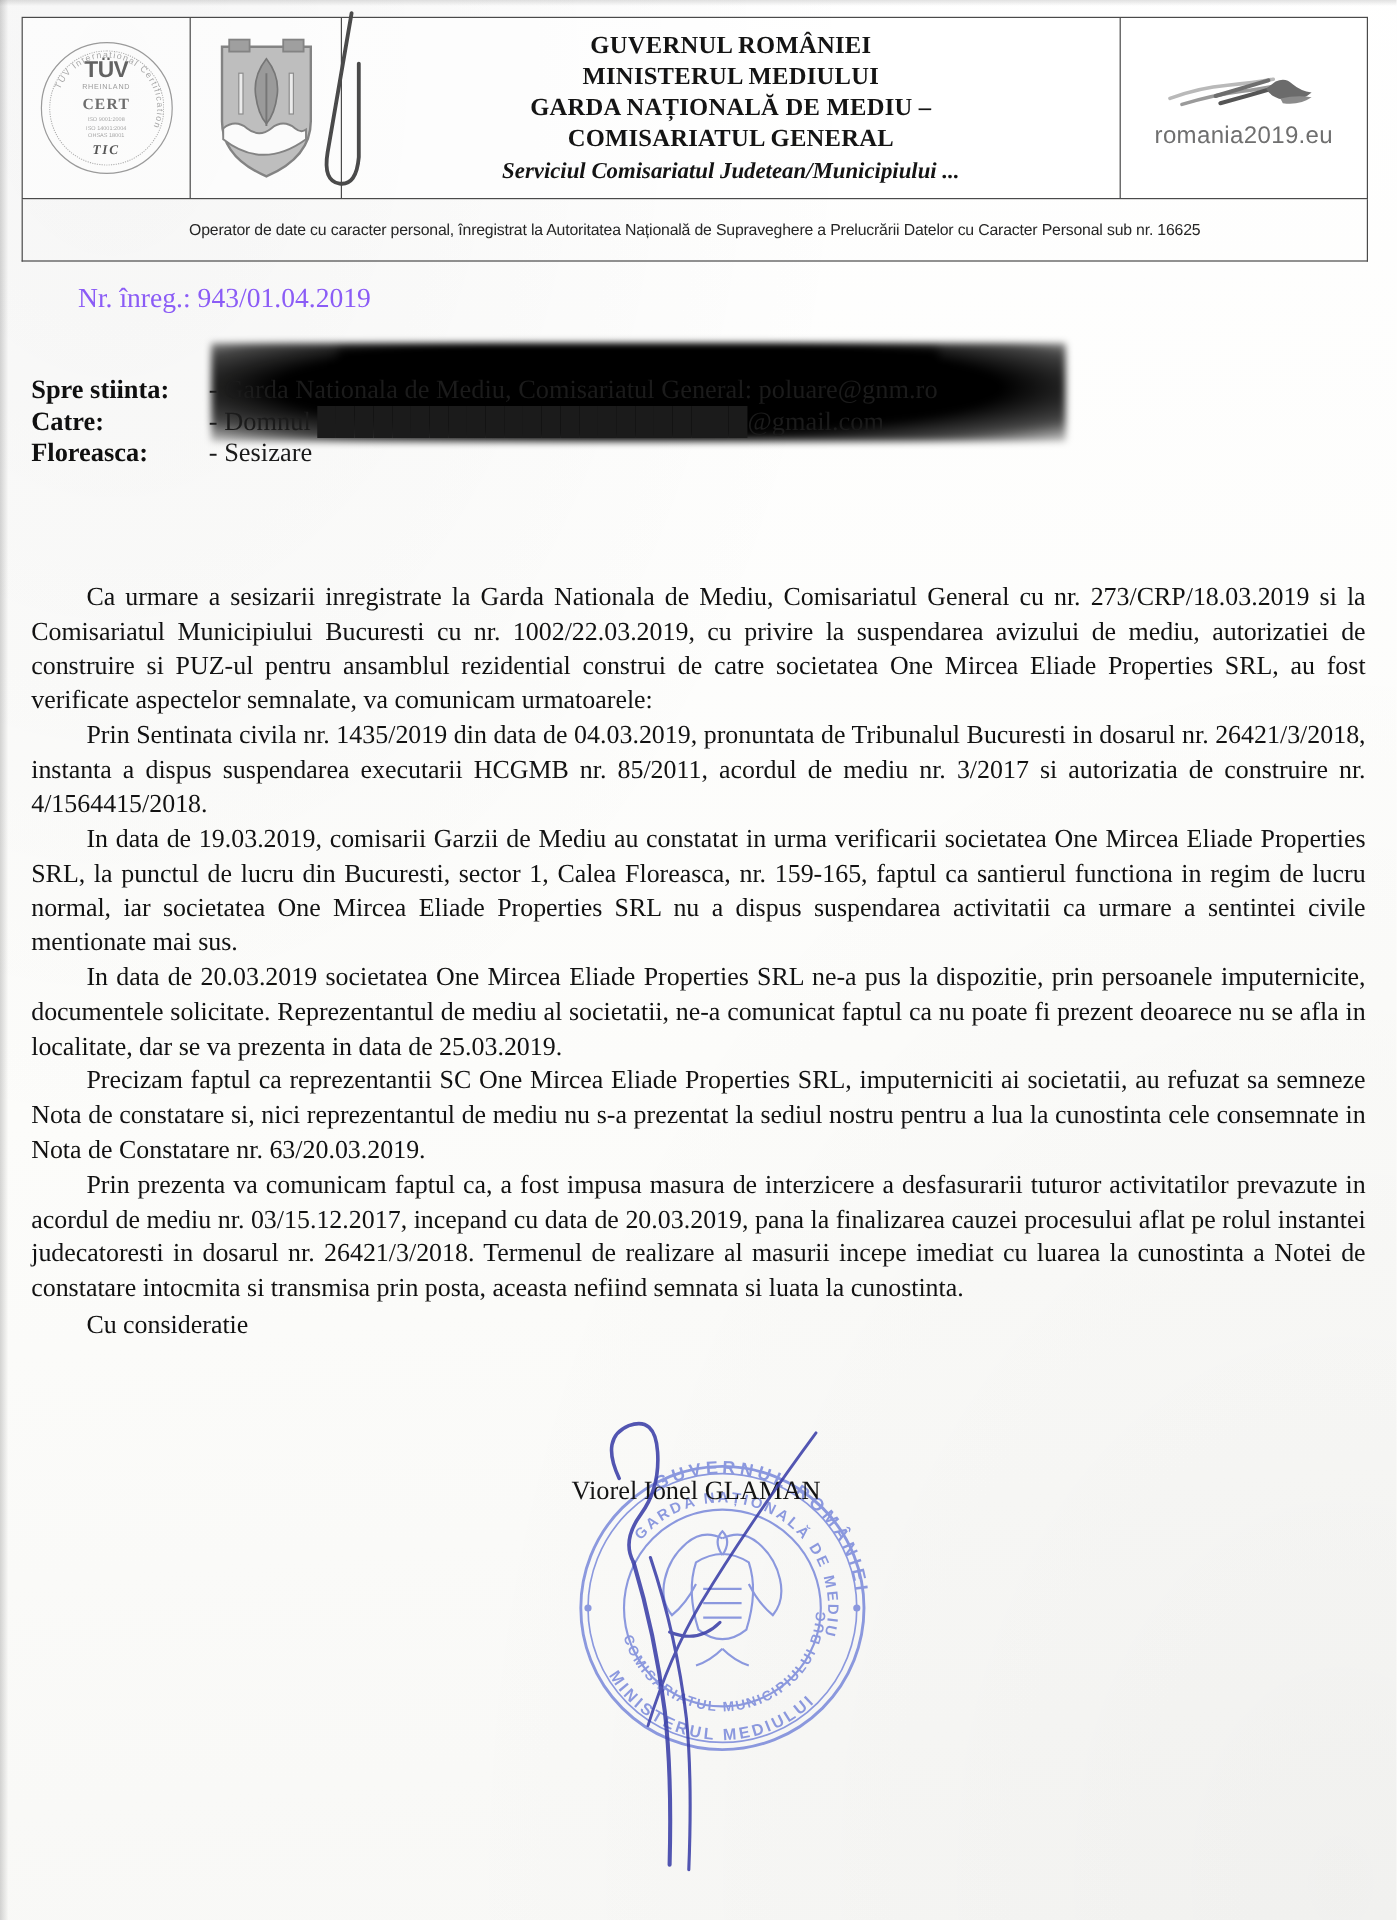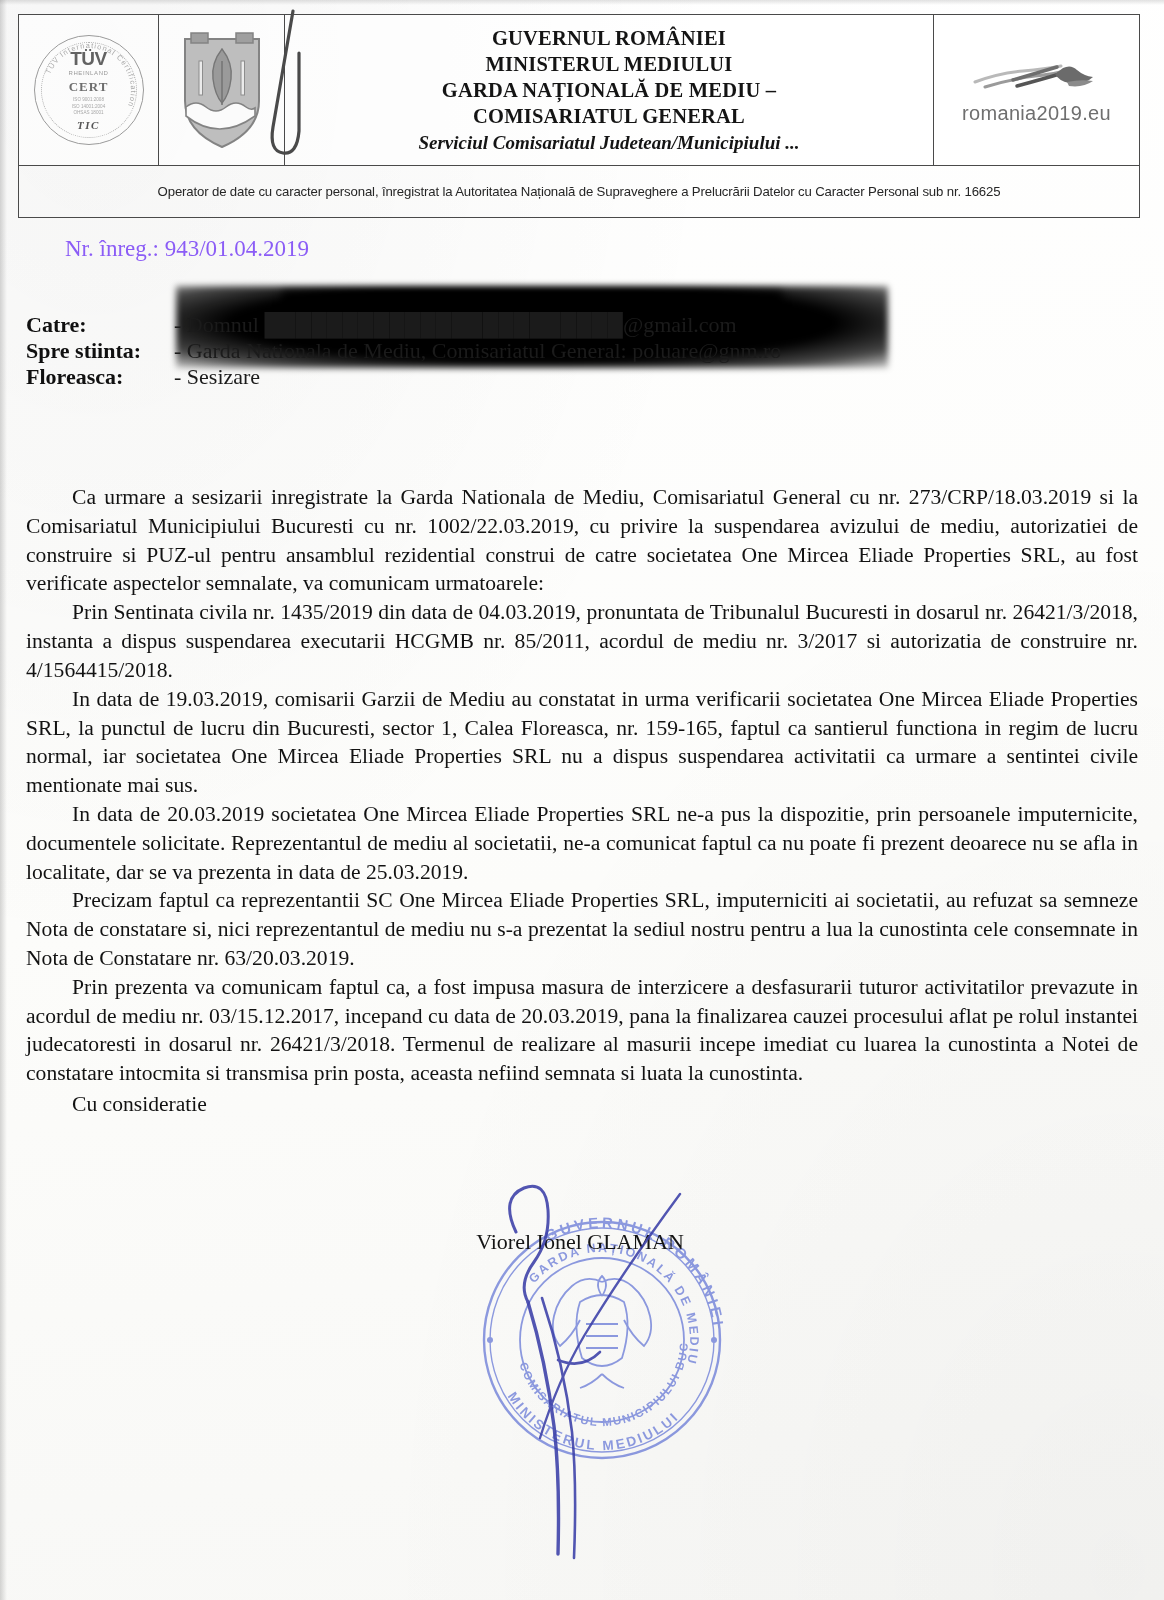--- a/index.html
+++ b/index.html
@@ -376,26 +376,26 @@
     <span class="gdpr-text">Operator de date cu caracter personal, înregistrat la Autoritatea Națională de Supraveghere a Prelucrării Datelor cu Caracter Personal sub nr. 16625</span>
   </div>
 
   <div class="reg-no">Nr. înreg.: 943/01.04.2019</div>
 
   <div class="redaction"></div>
   <div class="redaction2"></div>
 
   <div class="addr-block">
     <div class="addr-row">
+      <span class="addr-label">Spre stiinta:</span>
+      <span class="addr-value">- Garda Nationala de Mediu, Comisariatul General: poluare@gnm.ro</span>
+    </div>
+    <div class="addr-row">
       <span class="addr-label">Catre:</span>
       <span class="addr-value">- Domnul ███████████████████████@gmail.com</span>
-    </div>
-    <div class="addr-row">
-      <span class="addr-label">Spre stiinta:</span>
-      <span class="addr-value">- Garda Nationala de Mediu, Comisariatul General: poluare@gnm.ro</span>
     </div>
     <div class="addr-row">
       <span class="addr-label">Floreasca:</span>
       <span class="addr-value">- Sesizare</span>
     </div>
   </div>
 
   <div class="body-text">
     <p>Ca urmare a sesizarii inregistrate la Garda Nationala de Mediu, Comisariatul General cu nr. 273/CRP/18.03.2019 si la Comisariatul Municipiului Bucuresti cu nr. 1002/22.03.2019, cu privire la suspendarea avizului de mediu, autorizatiei de construire si PUZ-ul pentru ansamblul rezidential construi de catre societatea One Mircea Eliade Properties SRL, au fost verificate aspectelor semnalate, va comunicam urmatoarele:</p>
     <p>Prin Sentinata civila nr. 1435/2019 din data de 04.03.2019, pronuntata de Tribunalul Bucuresti in dosarul nr. 26421/3/2018, instanta a dispus suspendarea executarii HCGMB nr. 85/2011, acordul de mediu nr. 3/2017 si autorizatia de construire nr. 4/1564415/2018.</p>

